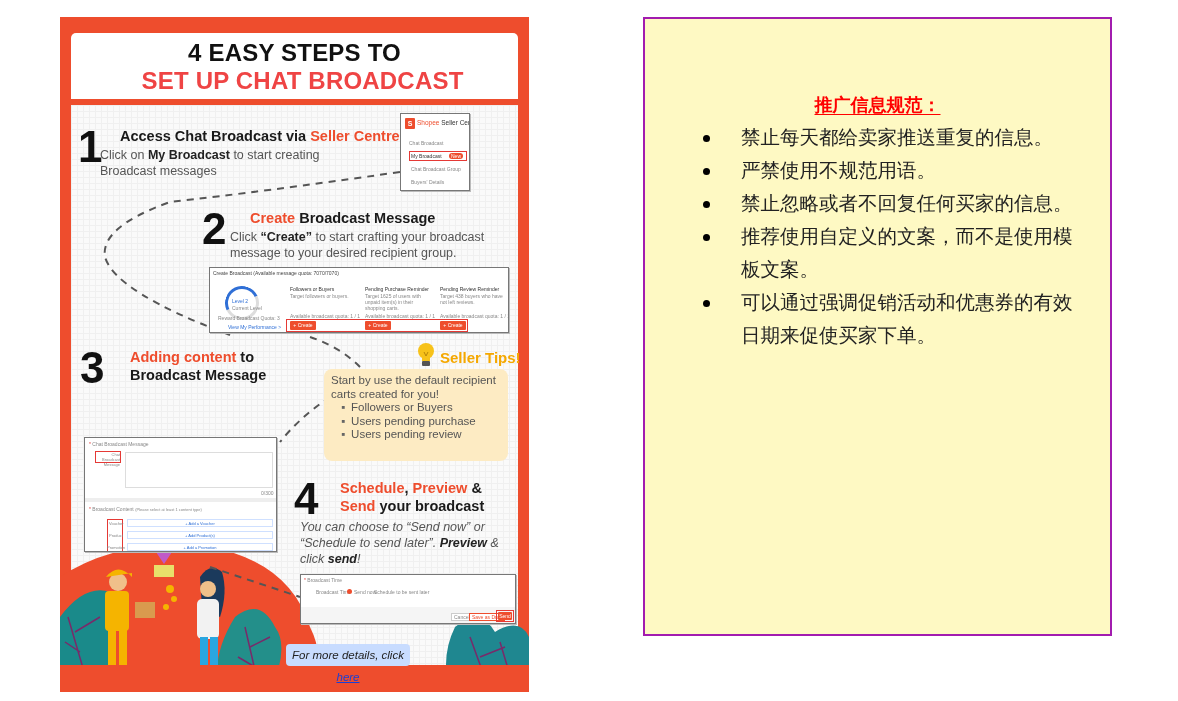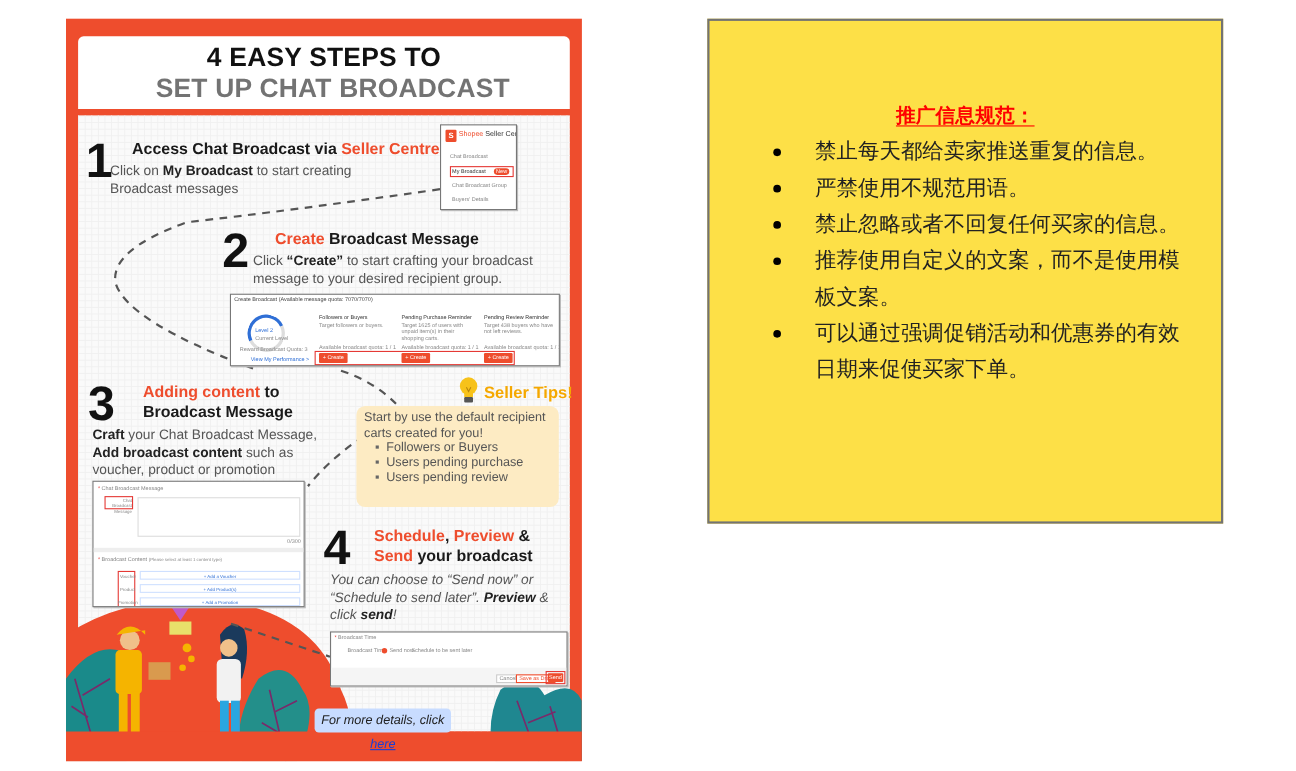--- a/index.html
+++ b/index.html
@@ -3,21 +3,21 @@
 <meta charset="utf-8">
 <style>
   * { box-sizing: border-box; margin: 0; padding: 0; }
   html, body { width: 1178px; height: 701px; background: #ffffff; overflow: hidden; }
   body { position: relative; font-family: "Liberation Sans", "DejaVu Sans", sans-serif; }
 
   
   .poster { position: absolute; left: 60px; top: 17px; width: 469px; height: 675px; background: #ee4d2d; overflow: hidden; }
   .title-card { position: absolute; left: 11px; top: 16px; width: 447px; height: 66px; background: #fff; border-radius: 5px 5px 0 0; text-align: center; }
   .title-l1 { font-weight: bold; font-size: 24px; color: #111; line-height: 28px; margin-top: 6px; letter-spacing: 0.2px; }
-  .title-l2 { font-weight: bold; font-size: 24px; color: #737373; line-height: 28px; letter-spacing: 0.2px; padding-left: 16px; }
+  .title-l2 { font-weight: bold; font-size: 24px; color: #ef4444; line-height: 28px; letter-spacing: 0.2px; padding-left: 16px; }
   .body-card { position: absolute; left: 11px; top: 88px; width: 447px; height: 560px; background: #fafafa;
     background-image: linear-gradient(#f0f0f0 1px, transparent 1px), linear-gradient(90deg, #f0f0f0 1px, transparent 1px);
     background-size: 6px 6px; }
   .bottom-band { position: absolute; left: 0; top: 648px; width: 469px; height: 27px; background: #ee4d2d; }
 
   .step-num { position: absolute; font-weight: bold; color: #111; font-size: 44px; line-height: 40px; }
   .step-head { position: absolute; font-weight: bold; font-size: 14.5px; color: #1a1a1a; line-height: 18px; margin-left: 20px; }
   .step-head .hl { color: #ee4d2d; }
   .step-desc { position: absolute; font-size: 12.5px; color: #555; line-height: 16px; }
   .step-desc b { color: #222; font-weight: bold; }
@@ -42,21 +42,21 @@
   .tips-box { position: absolute; left: 264px; top: 352px; width: 184px; height: 92px; background: #fdebc3; border-radius: 8px; padding: 5px 7px; font-size: 11.5px; color: #555; line-height: 13.5px; }
   .tips-box ul { list-style: none; padding-left: 10px; }
   .tips-box li::before { content: "\25AA"; color: #666; margin-right: 6px; }
   .tips-title { position: absolute; left: 380px; top: 332px; font-weight: bold; font-size: 15px; color: #f5a800; }
   .bulb { position: absolute; left: 357px; top: 325px; width: 18px; height: 26px; }
 
   .more-link { position: absolute; left: 226px; top: 627px; width: 124px; height: 22px; background: #c8dcff; border-radius: 4px; font-size: 11.5px; font-style: italic; color: #222; line-height: 22px; text-align: center; }
   .more-link a { color: #1a3fd6; text-decoration: underline; }
 
   
-  .rules-box { position: absolute; left: 643px; top: 17px; width: 469px; height: 459px; border: 2px solid #737373; background: #fde047; }
+  .rules-box { position: absolute; left: 643px; top: 17px; width: 469px; height: 619px; border: 2px solid #a21caf; background: #fef9c3; }
   .rules-title { position: absolute; left: 0; width: 100%; top: 74px; text-align: center; font-family: "DejaVu Serif", serif; font-weight: bold; font-size: 18px; color: #ff0000; text-decoration: underline; text-underline-offset: 3px; }
   .rules-list { position: absolute; left: 58px; top: 102px; width: 380px; list-style: none; font-family: "DejaVu Serif", serif; font-size: 19.5px; color: #222; line-height: 33px; }
   .rules-list li { position: relative; padding-left: 38px; }
   .rules-list li::before { content: ""; position: absolute; left: 0; top: 14px; width: 7px; height: 7px; background: #000; border-radius: 50%; }
 </style>
 </head>
 <body>
 
 <div class="poster">
   <div class="title-card">
@@ -146,21 +146,20 @@
     <div class="lbl" style="left:230px;top:45px;">Available broadcast quota: 1 / 1</div>
 
     <div class="red-box" style="left:76px;top:51px;width:182px;height:13px;"></div>
     <div class="mini-btn" style="left:80px;top:53px;width:26px;height:9px;">+ Create</div>
     <div class="mini-btn" style="left:155px;top:53px;width:26px;height:9px;">+ Create</div>
     <div class="mini-btn" style="left:230px;top:53px;width:26px;height:9px;">+ Create</div>
   </div>
 
   <div class="step-num" style="left:20px;top:331px;">3</div>
   <div class="step-head" style="left:50px;top:331px;"><span class="hl">Adding content</span><span> to</span><br><span>Broadcast Message</span></div>
-  <div class="step-desc" style="left:24px;top:370px;width:225px;"><b>Craft</b><span> your Chat Broadcast Message,</span><br><b>Add broadcast content</b><span> such as voucher, product or promotion</span></div>
 
   <div class="mini" style="left:24px;top:420px;width:193px;height:115px;">
     <div class="lbl" style="left:4px;top:3px;"><span style="color:#e53935">* </span><span>Chat Broadcast Message</span></div>
     <div class="red-box" style="left:10px;top:13px;width:26px;height:12px;"></div>
     <div class="lbl" style="left:12px;top:14px;width:23px;white-space:normal;font-size:4px;text-align:right;">Chat Broadcast Message</div>
     <div style="position:absolute;left:40px;top:14px;width:148px;height:36px;border:1px solid #ddd;"></div>
     <div class="lbl" style="left:176px;top:52px;">0/300</div>
     <div style="position:absolute;left:0;top:60px;width:100%;height:4px;background:#eee;"></div>
     <div class="lbl" style="left:4px;top:68px;"><span style="color:#e53935">* </span><span>Broadcast Content</span> <span style="font-size:4px">(Please select at least 1 content type)</span></div>
     <div class="red-box" style="left:22px;top:81px;width:16px;height:33px;"></div>

